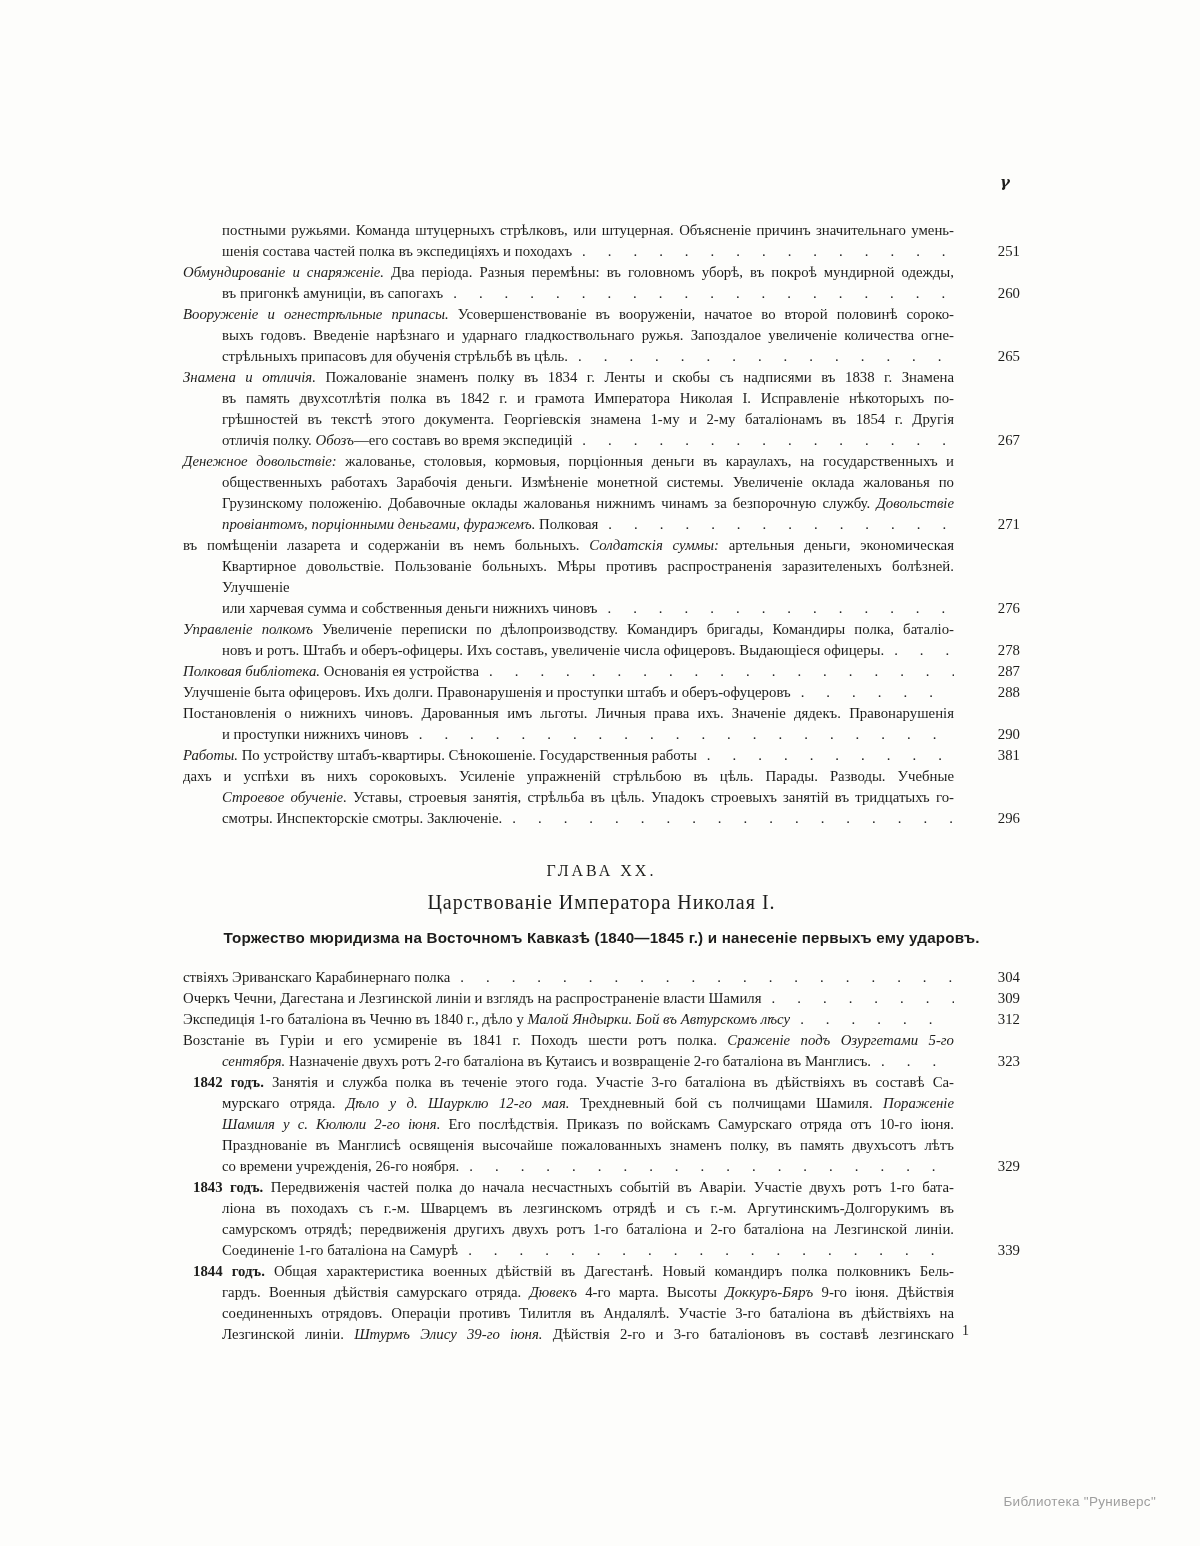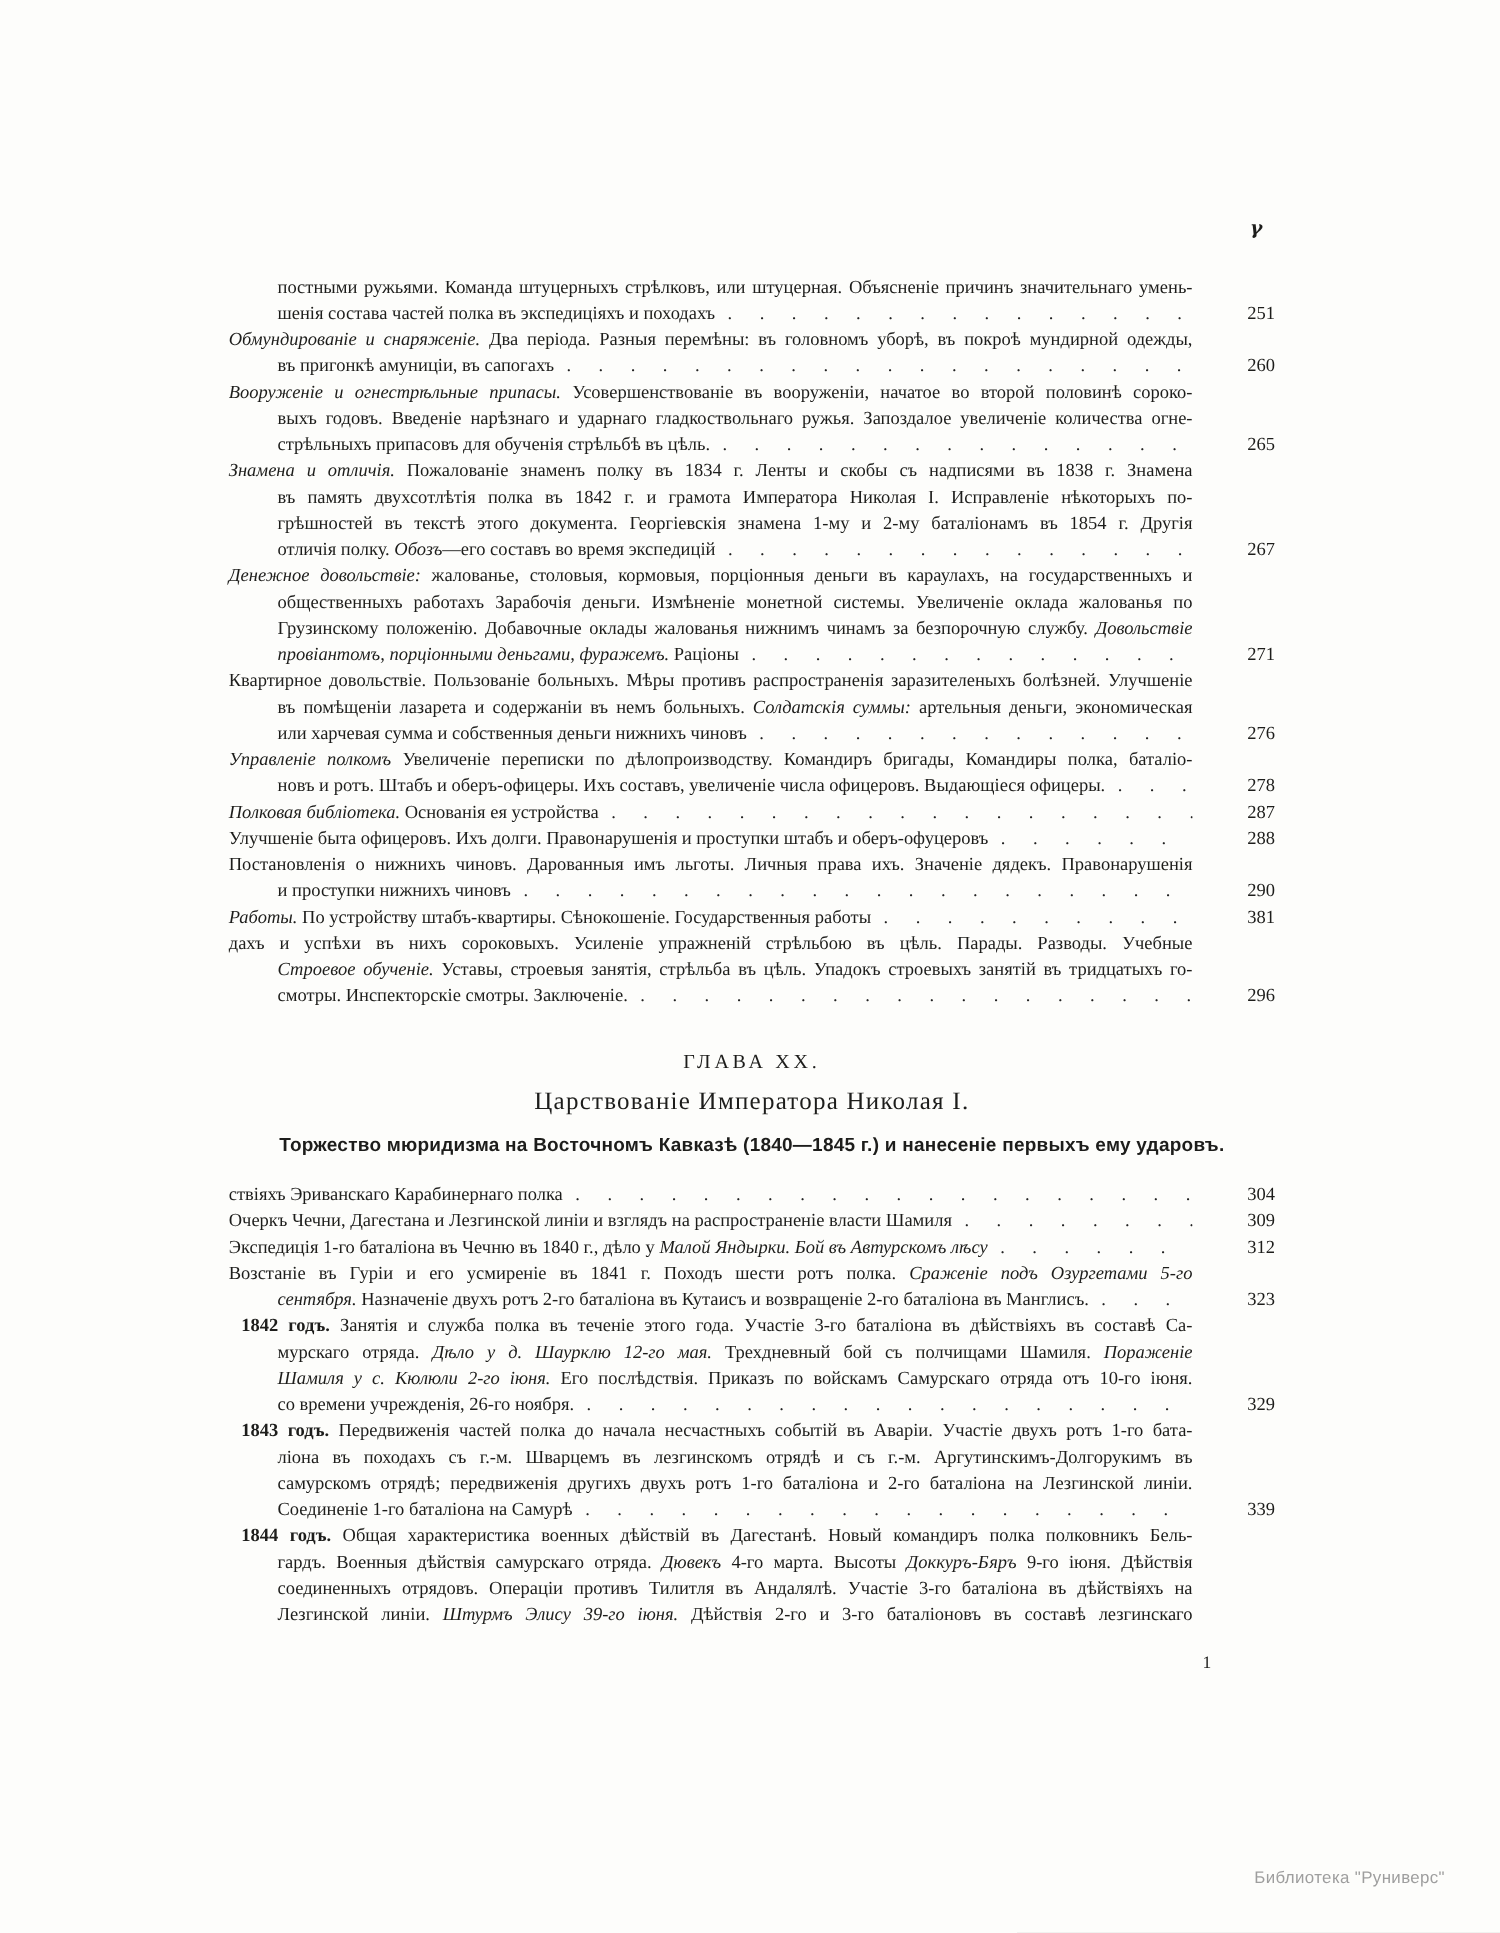--- a/index.html
+++ b/index.html
@@ -96,28 +96,28 @@
             <span class="ltext"><span>отличія полку. </span><span class="i">Обозъ</span><span>—его составъ во время экспедицій</span></span>
             <span class="leader">............................................................</span>
             <span class="pagenum">267</span>
           </div>
         </div>
         <div class="entry">
           <div class="line just"><span class="i">Денежное довольствіе:</span><span> жалованье, столовыя, кормовыя, порціонныя деньги въ караулахъ, на государственныхъ и</span></div>
           <div class="line just"><span>общественныхъ работахъ Зарабочія деньги. Измѣненіе монетной системы. Увеличеніе оклада жалованья по</span></div>
           <div class="line just"><span>Грузинскому положенію. Добавочные оклады жалованья нижнимъ чинамъ за безпорочную службу. </span><span class="i">Довольствіе</span></div>
           <div class="line last">
-            <span class="ltext"><span class="i">провіантомъ, порціонными деньгами, фуражемъ.</span><span> Раціоны</span></span>
+            <span class="ltext"><span class="i">провіантомъ, порціонными деньгами, фуражемъ.</span><span> Полковая</span></span>
             <span class="leader">............................................................</span>
             <span class="pagenum">271</span>
           </div>
         </div>
         <div class="entry">
+          <div class="line just"><span>въ помѣщеніи лазарета и содержаніи въ немъ больныхъ. </span><span class="i">Солдатскія суммы:</span><span> артельныя деньги, экономическая</span></div>
           <div class="line just"><span>Квартирное довольствіе. Пользованіе больныхъ. Мѣры противъ распространенія заразителеныхъ болѣзней. Улучшеніе</span></div>
-          <div class="line just"><span>въ помѣщеніи лазарета и содержаніи въ немъ больныхъ. </span><span class="i">Солдатскія суммы:</span><span> артельныя деньги, экономическая</span></div>
           <div class="line last">
             <span class="ltext"><span>или харчевая сумма и собственныя деньги нижнихъ чиновъ</span></span>
             <span class="leader">............................................................</span>
             <span class="pagenum">276</span>
           </div>
         </div>
         <div class="entry">
           <div class="line just"><span class="i">Управленіе полкомъ</span><span> Увеличеніе переписки по дѣлопроизводству. Командиръ бригады, Командиры полка, баталіо-</span></div>
           <div class="line last">
             <span class="ltext"><span>новъ и ротъ. Штабъ и оберъ-офицеры. Ихъ составъ, увеличеніе числа офицеровъ. Выдающіеся офицеры.</span></span>
@@ -198,20 +198,21 @@
           <div class="line last">
             <span class="ltext"><span class="i">сентября.</span><span> Назначеніе двухъ ротъ 2-го баталіона въ Кутаисъ и возвращеніе 2-го баталіона въ Манглисъ.</span></span>
             <span class="leader">............................................................</span>
             <span class="pagenum">323</span>
           </div>
         </div>
         <div class="entry">
           <div class="line just"><span class="b">1842 годъ.</span><span> Занятія и служба полка въ теченіе этого года. Участіе 3-го баталіона въ дѣйствіяхъ въ составѣ Са-</span></div>
           <div class="line just"><span>мурскаго отряда. </span><span class="i">Дѣло у д. Шаурклю 12-го мая.</span><span> Трехдневный бой съ полчищами Шамиля. </span><span class="i">Пораженіе</span></div>
           <div class="line just"><span class="i">Шамиля у с. Кюлюли 2-го іюня.</span><span> Его послѣдствія. Приказъ по войскамъ Самурскаго отряда отъ 10-го іюня.</span></div>
+          <div class="line just"><span>Празднованіе въ Манглисѣ освященія высочайше пожалованныхъ знаменъ полку, въ память двухъсотъ лѣтъ</span></div>
           <div class="line last">
             <span class="ltext"><span>со времени учрежденія, 26-го ноября.</span></span>
             <span class="leader">............................................................</span>
             <span class="pagenum">329</span>
           </div>
         </div>
         <div class="entry">
           <div class="line just"><span class="b">1843 годъ.</span><span> Передвиженія частей полка до начала несчастныхъ событій въ Аваріи. Участіе двухъ ротъ 1-го бата-</span></div>
           <div class="line just"><span>ліона въ походахъ съ г.-м. Шварцемъ въ лезгинскомъ отрядѣ и съ г.-м. Аргутинскимъ-Долгорукимъ въ</span></div>
           <div class="line just"><span>самурскомъ отрядѣ; передвиженія другихъ двухъ ротъ 1-го баталіона и 2-го баталіона на Лезгинской линіи.</span></div>

